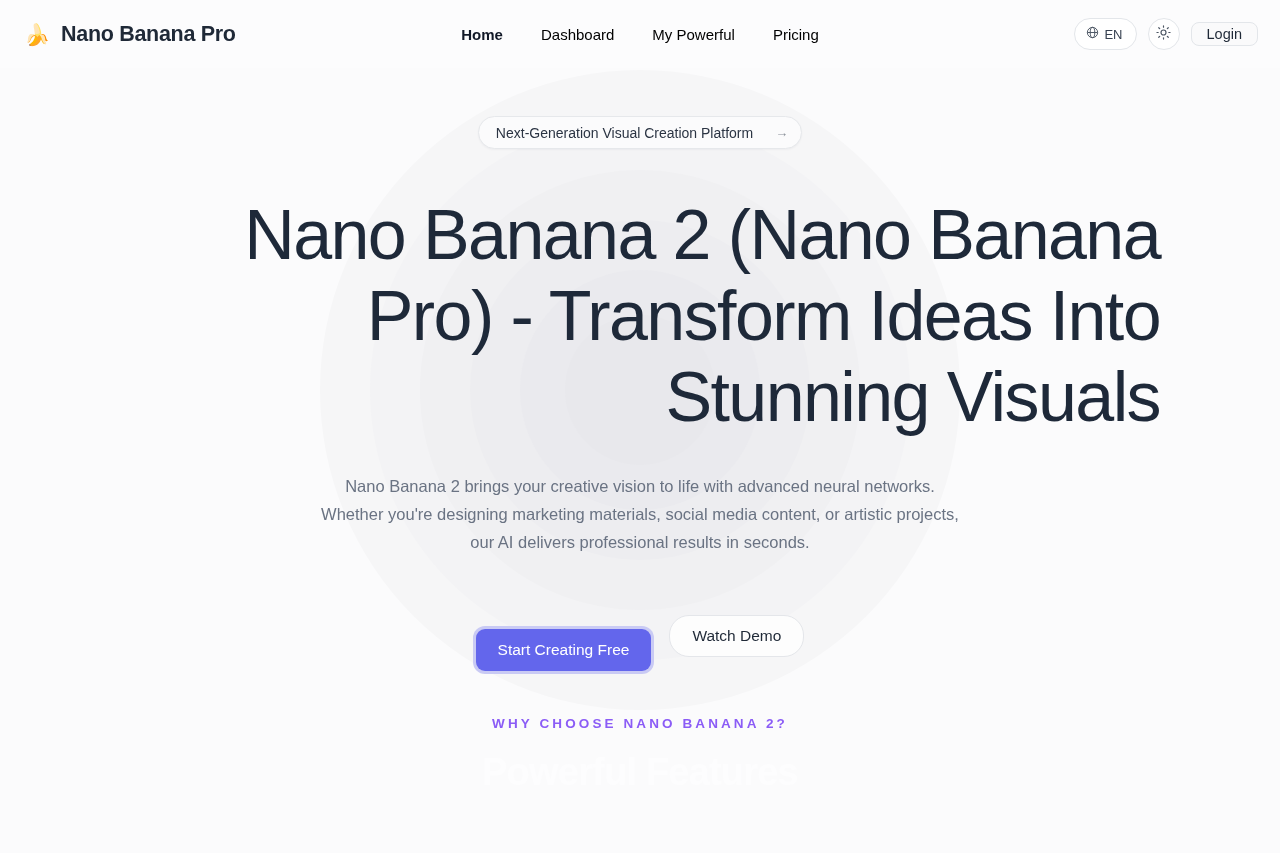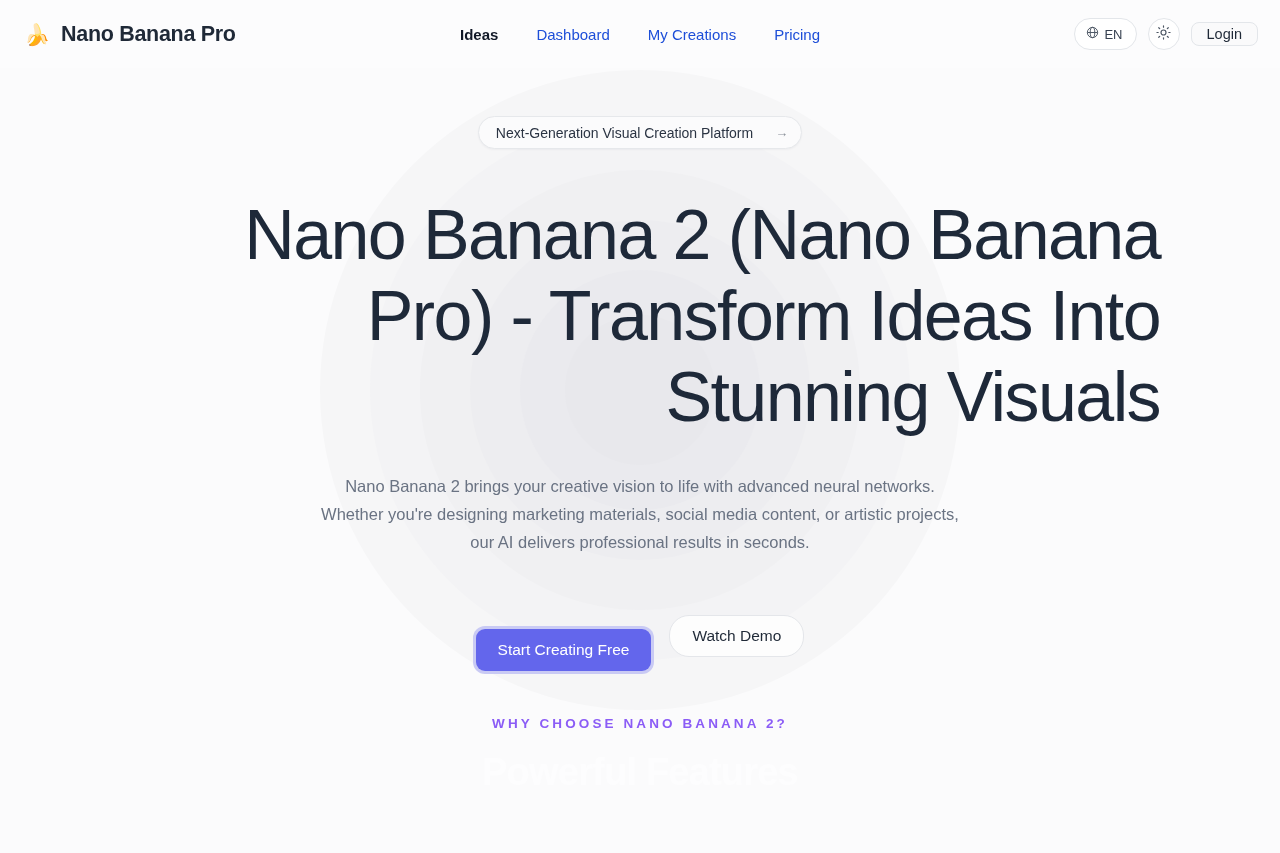--- a/index.html
+++ b/index.html
@@ -60,21 +60,21 @@
     right: 0;
     margin: 0 auto;
     width: max-content;
     display: flex;
     align-items: center;
     gap: 38px;
   }
 
   .nav-item {
     font-size: 15px;
-    color: #1d4ed8;
+    color: #000000;
     text-decoration: none;
     white-space: nowrap;
     cursor: pointer;
   }
 
   .nav-item.active {
     color: #111827;
     font-weight: 700;
   }
 
@@ -276,23 +276,23 @@
 <body>
 
 <div class="header">
 
   <div class="brand">
     <span class="brand-mark">🍌</span>
     <span class="brand-name">Nano Banana Pro</span>
   </div>
 
   <nav class="nav">
-    <a class="nav-item active">Ideas</a>
+    <a class="nav-item active">Home</a>
     <a class="nav-item">Dashboard</a>
-    <a class="nav-item">My Creations</a>
+    <a class="nav-item">My Powerful</a>
     <a class="nav-item">Pricing</a>
   </nav>
 
   <div class="header-right">
 
     <div class="lang-pill">
       <span>
         <svg width="13" height="13" viewBox="0 0 24 24" fill="none" stroke="#4b5563" stroke-width="1.8">
           <circle cx="12" cy="12" r="9.5"></circle>
           <ellipse cx="12" cy="12" rx="4.2" ry="9.5"></ellipse>

